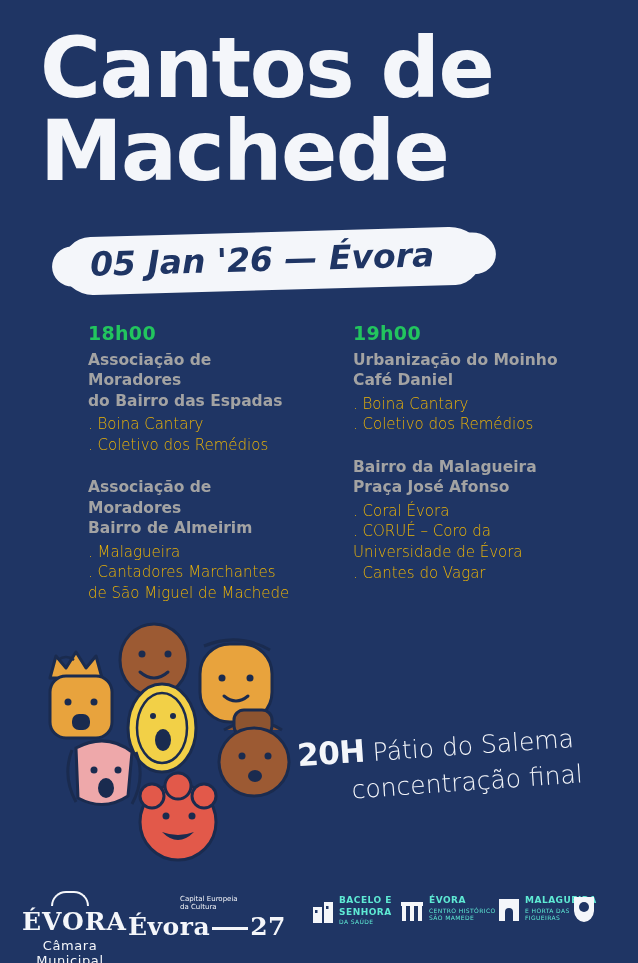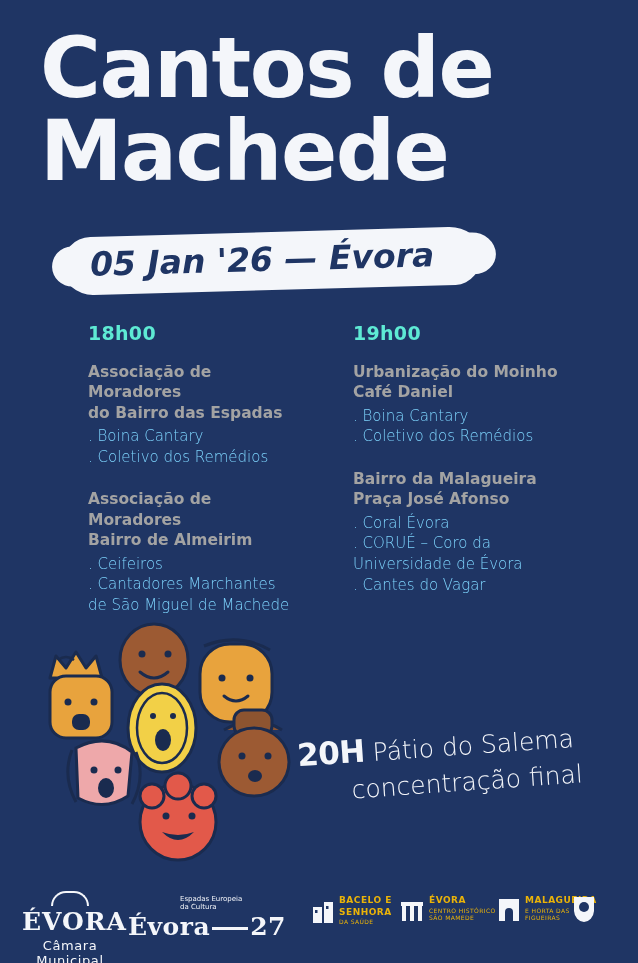--- a/index.html
+++ b/index.html
@@ -100,40 +100,40 @@
     display: flex;
     gap: 50px;
   }
   .col {
     width: 215px;
   }
   .col-time {
     font-family: "DejaVu Sans", sans-serif;
     font-weight: bold;
     font-size: 19px;
-    color: #5eead4;
-    margin-bottom: 18px;
+    color: #22c55e;
+    margin-bottom: 6px;
     letter-spacing: 0.3px;
   }
   .event {
     margin-bottom: 22px;
   }
   .event-title {
     font-family: "DejaVu Sans", sans-serif;
     font-weight: bold;
     font-size: 15.5px;
     line-height: 1.32;
     color: #a3a3a3;
     margin-bottom: 3px;
   }
   .event-acts {
     font-family: "DejaVu Sans", sans-serif;
     font-size: 15px;
     line-height: 1.37;
-    color: #7dd3fc;
+    color: #eab308;
     font-weight: 300;
   }
   .act {
     white-space: pre-line;
   }
   
   .illo {
     position: absolute;
     left: 28px;
     top: 610px;
@@ -228,21 +228,21 @@
     display: inline-block;
     width: 36px;
     height: 3px;
     background: #f4f6fa;
     vertical-align: 5px;
     margin: 0 2px;
   }
   .logo-mini {
     position: absolute;
     top: 12px;
-    color: #eab308;
+    color: #5eead4;
     font-family: "DejaVu Sans", sans-serif;
     display: flex;
     align-items: center;
     gap: 5px;
   }
   .logo-mini .mini-txt {
     font-size: 6px;
     line-height: 1.3;
     letter-spacing: 0.4px;
   }
@@ -280,21 +280,21 @@
         <div class="event-acts">
           <div class="act" style="white-space: pre-line;">. Boina Cantary</div>
           <div class="act" style="white-space: pre-line;">. Coletivo dos Remédios</div>
         </div>
       </div>
 
       <div class="event">
         <div class="event-title" style="white-space: pre-line;">Associação de Moradores
 Bairro de Almeirim</div>
         <div class="event-acts">
-          <div class="act" style="white-space: pre-line;">. Ceifeiros</div>
+          <div class="act" style="white-space: pre-line;">. Malagueira</div>
           <div class="act" style="white-space: pre-line;">. Cantadores Marchantes
   de São Miguel de Machede</div>
         </div>
       </div>
     </div>
 
     <div class="col">
       <div class="col-time">19h00</div>
 
       <div class="event">
@@ -395,21 +395,21 @@
 
   <div class="footer">
 
     <div class="logo-evora">
       <div class="arch"></div>
       <div class="word">ÉVORA</div>
       <div class="sub">Câmara Municipal</div>
     </div>
 
     <div class="logo-cec">
-      <div class="top" style="white-space:pre-line">Espadas Europeia
+      <div class="top" style="white-space:pre-line">Capital Europeia
 da Cultura</div>
       <div class="main">
         <span>Évora</span><span class="rule"></span><span>27</span>
       </div>
     </div>
 
     <div class="logo-mini" style="left:312px;">
       <svg width="22" height="26" viewBox="0 0 22 26">
         <rect class="mark" x="1" y="9" width="9" height="16"></rect>
         <rect class="mark" x="12" y="4" width="9" height="21"></rect>

